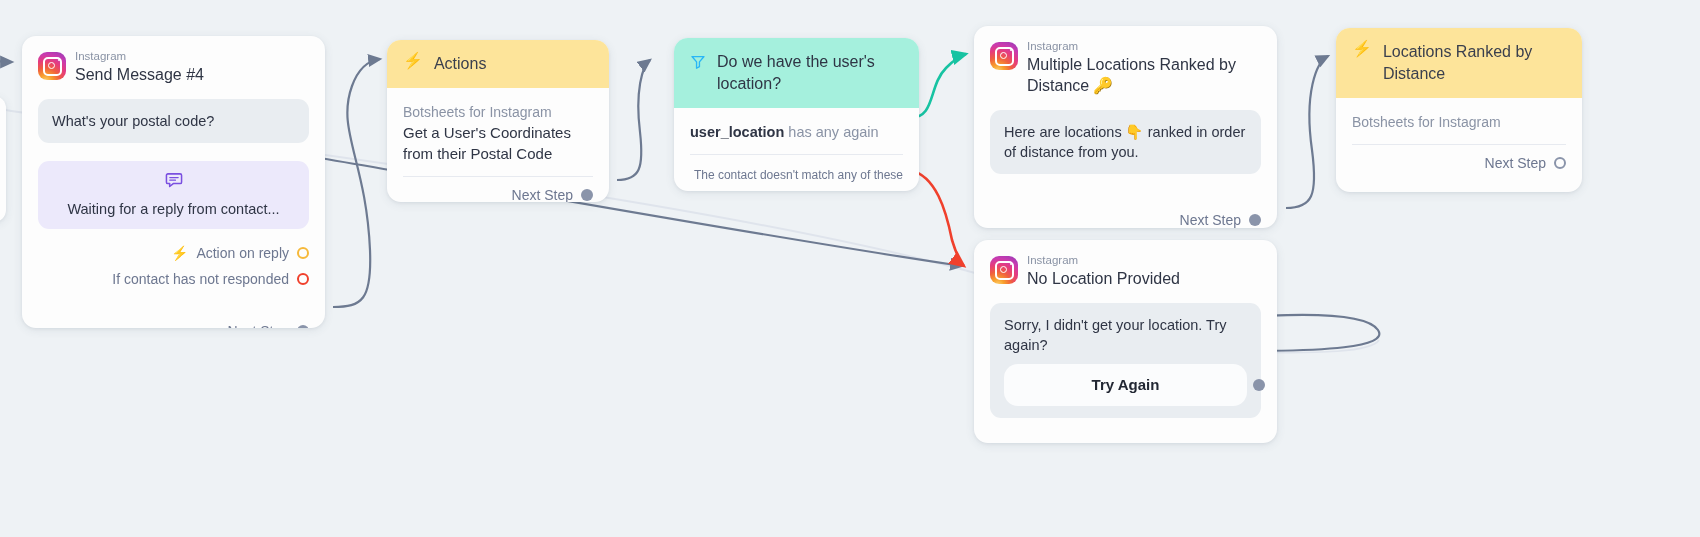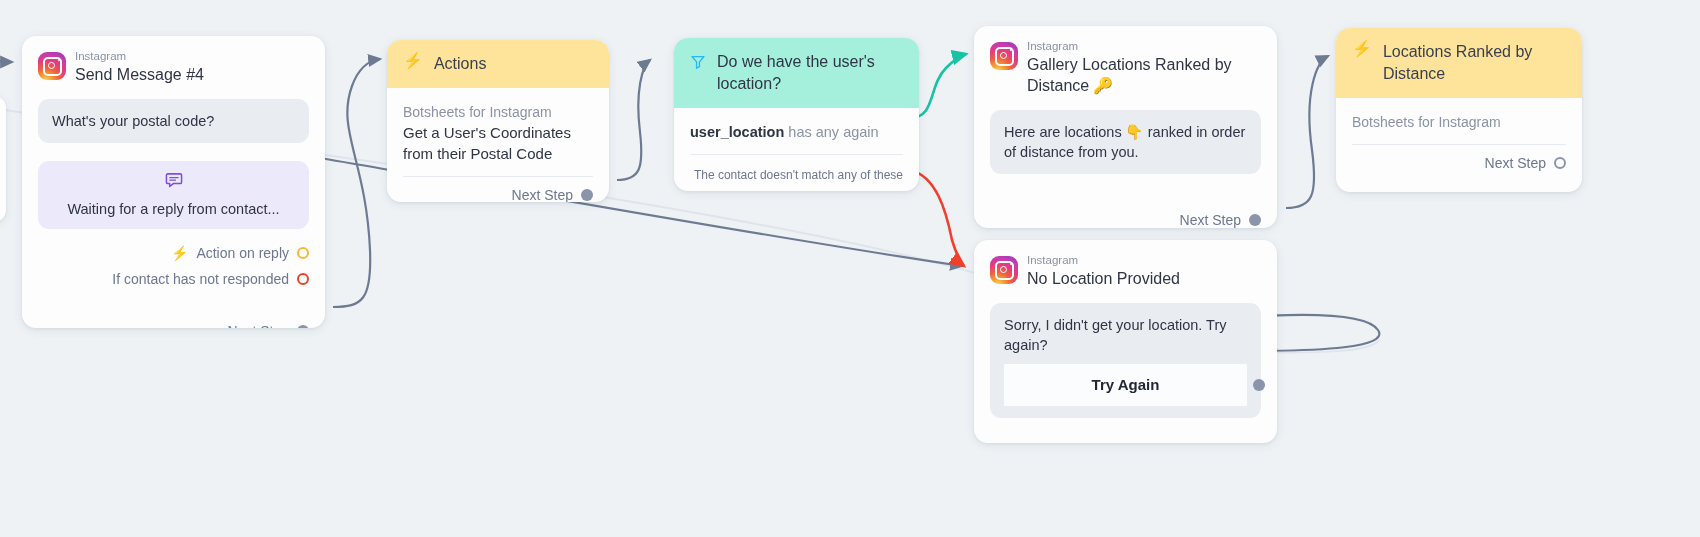--- a/index.html
+++ b/index.html
@@ -98,21 +98,21 @@
   .cond-row span{color:#8a93a5;}
   .cond-else{
     padding:10px 16px 12px 16px;
     text-align:right;font-size:12px;color:#6d7790;line-height:21px;
   }
   .act-body{padding:14px 16px 12px 16px;}
   .act-sub{font-size:14px;color:#8a93a5;line-height:20px;}
   .act-main{font-size:15px;color:#2f3545;line-height:21px;}
 
   .btn-reply{
-    margin:9px 0 0 0;background:#fbfcfd;border-radius:1px;
+    margin:9px 0 0 0;background:#fbfcfd;border-radius:14px;
     padding:11px 12px;text-align:center;
     font-size:15px;font-weight:700;color:#222733;
     position:relative;
   }
 
   
   #card-left-edge{left:-8px;top:96px;width:14px;height:126px;border-radius:0 12px 12px 0;}
   #card-send-message{left:22px;top:36px;width:303px;height:292px;}
   #card-actions{left:387px;top:40px;width:222px;height:162px;}
   #card-condition{left:674px;top:38px;width:245px;height:153px;}
@@ -247,21 +247,21 @@
     <div class="cond-else">The contact doesn't match any of these conditions</div>
   </div>
 
   <div class="card" id="card-multiple">
     <div class="card-head">
       <span class="ig">
           <i></i>
         </span>
       <div>
         <div class="chan-name">Instagram</div>
-        <div class="card-title">Gallery Locations Ranked by Distance 🔑</div>
+        <div class="card-title">Multiple Locations Ranked by Distance 🔑</div>
       </div>
     </div>
     <div class="bubble">Here are locations 👇 ranked in order of distance from you.</div>
     <div style="height:38px"></div>
     <div class="row-right">
       <span class="lbl">Next Step</span>
       <span class="dot"></span>
     </div>
   </div>
 

